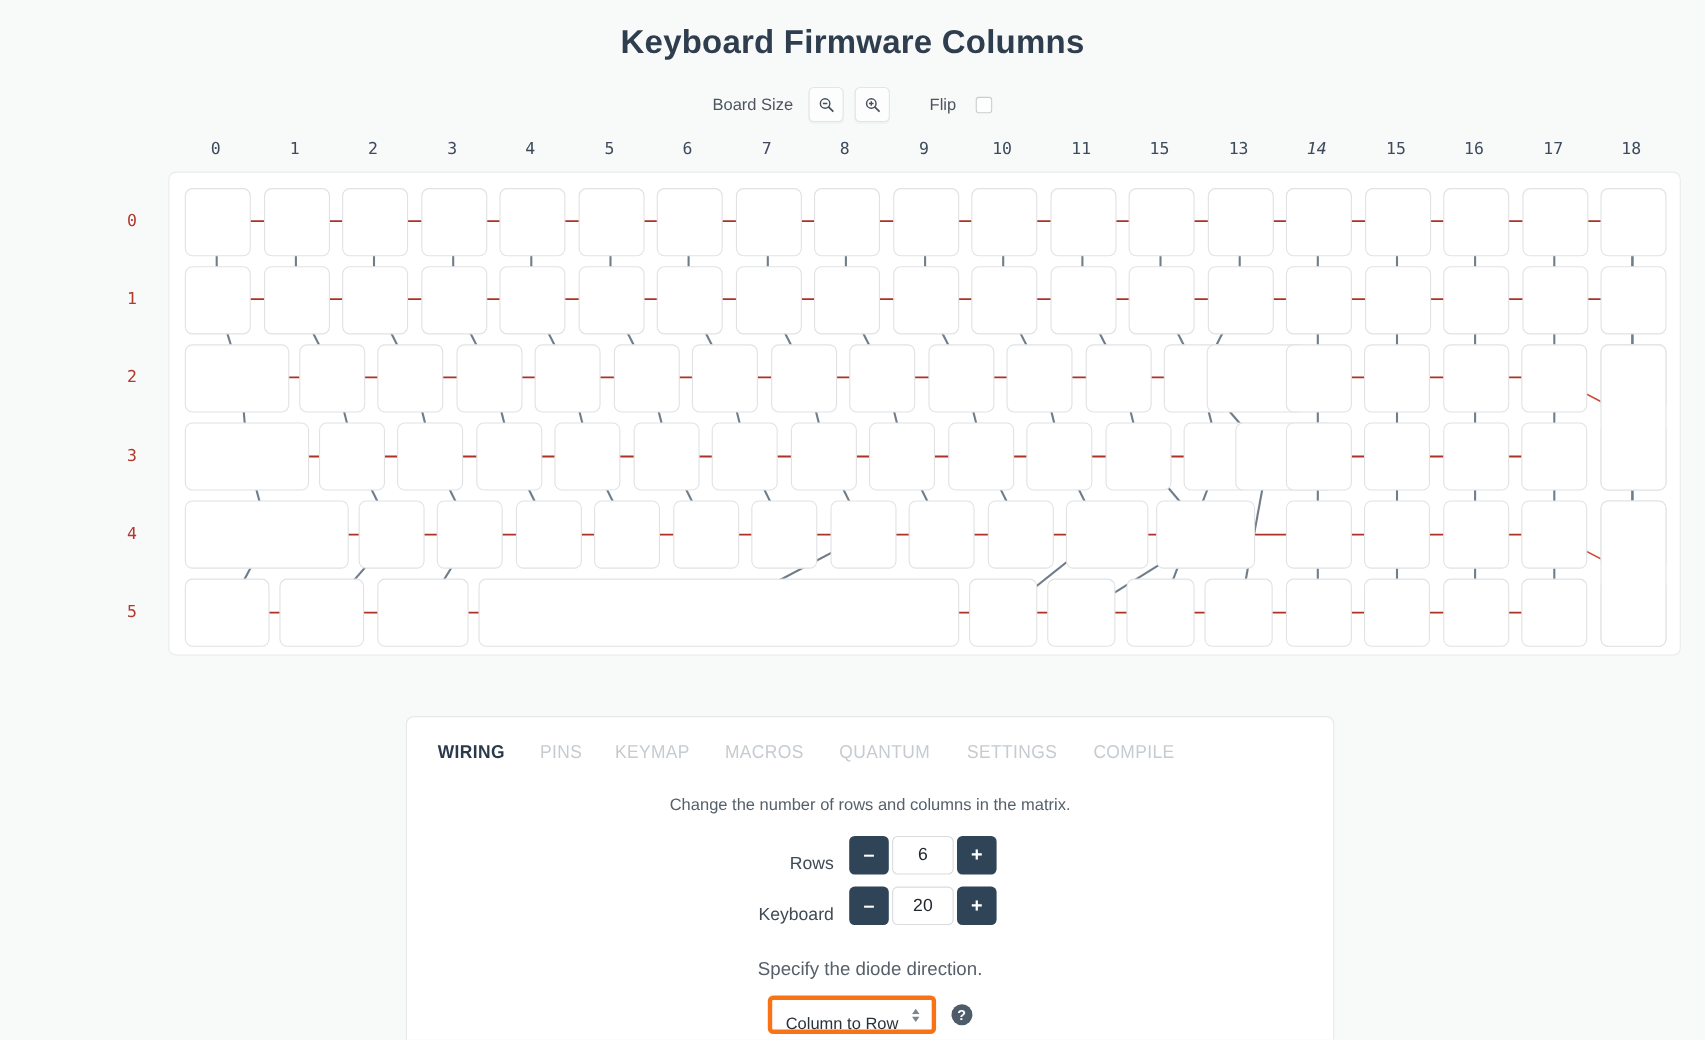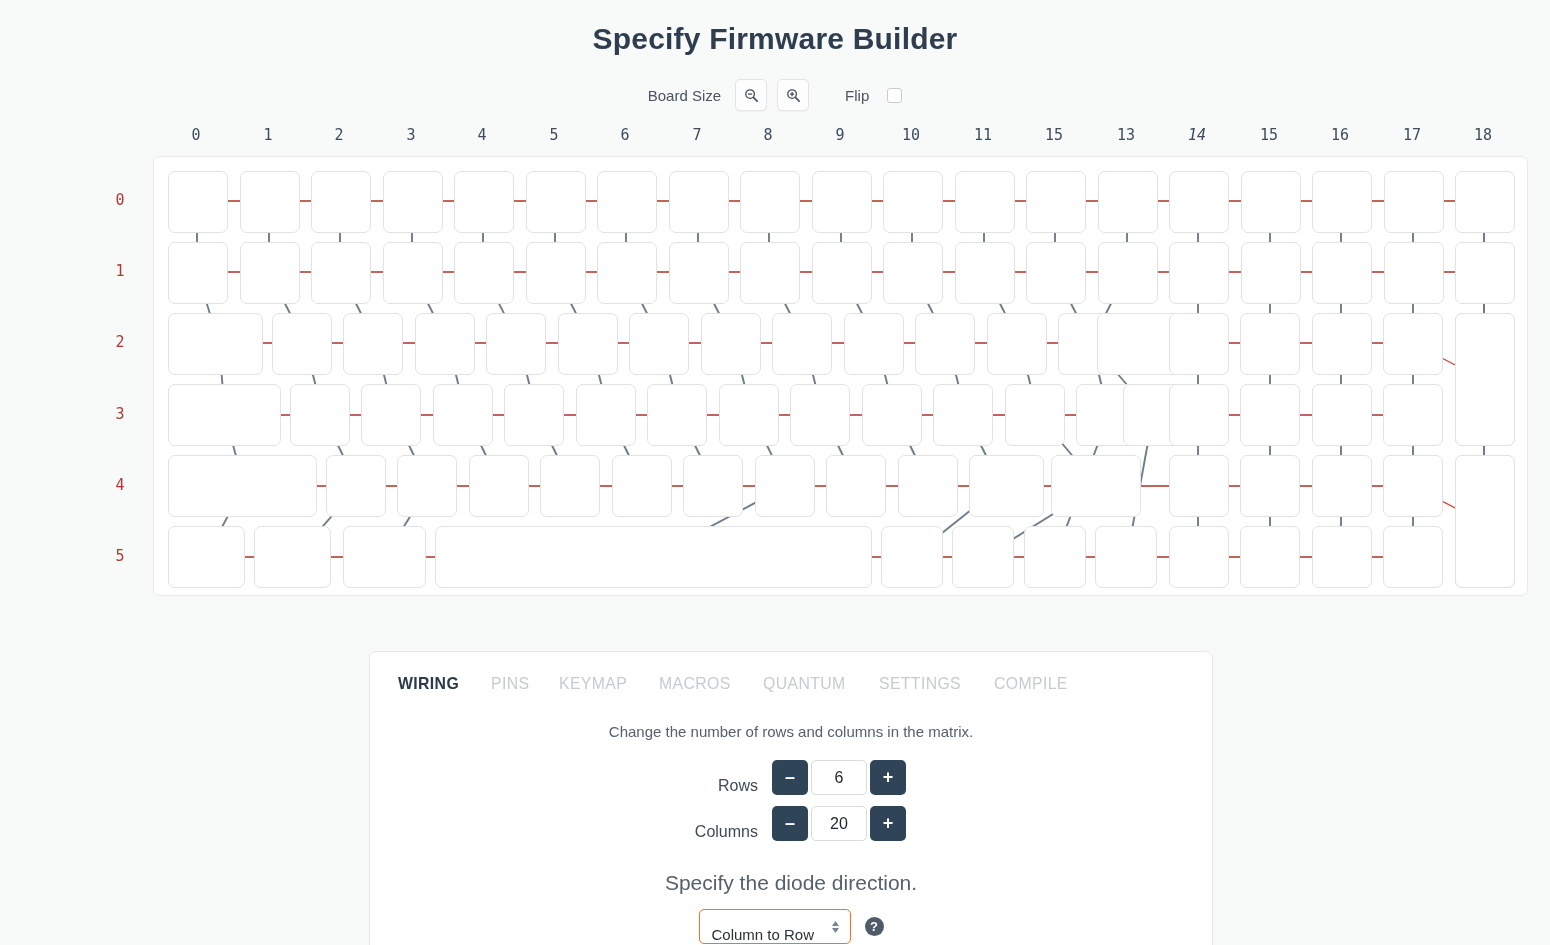--- a/index.html
+++ b/index.html
@@ -182,37 +182,37 @@
     background: #ffffff;
     border: 1px solid #d8dcdf;
     border-radius: 5px;
     margin: 0 3px;
     font-size: 16px;
     color: #22282e;
     text-align: center;
     line-height: 33px;
   }
   .hint2 {
-    font-size: 21px;
+    font-size: 17px;
     color: #56606b;
     margin-top: 30px;
     margin-bottom: 14px;
   }
   .diode-row {
     display: flex;
     align-items: center;
     justify-content: center;
     gap: 14px;
   }
   .select {
     position: relative;
     min-width: 152px;
     height: 35px;
     background: #ffffff;
-    border: 1px solid #f97316;
+    border: 4px solid #f97316;
     border-radius: 5px;
     display: flex;
     align-items: center;
     padding: 16px 30px 0 12px;
     font-size: 15px;
     color: #2b3138;
     cursor: pointer;
   }
   .select .arrows {
     position: absolute;
@@ -229,21 +229,21 @@
     font-weight: bold;
     display: flex; align-items: center; justify-content: center;
     cursor: pointer;
   }
 </style>
 </head>
 <body>
 
 <div class="page">
 
-  <div class="app-title">Specify Firmware Builder</div>
+  <div class="app-title">Keyboard Firmware Columns</div>
 
   <div class="toolbar">
     <span class="toolbar-label">Board Size</span>
     <div class="icon-btn">
       <span>
         <svg width="15" height="15" viewBox="0 0 16 16">
           <circle cx="6.5" cy="6.5" r="4.6" fill="none" stroke="#45505b" stroke-width="1.4"></circle>
           <line x1="4.3" y1="6.5" x2="8.7" y2="6.5" stroke="#45505b" stroke-width="1.4"></line>
           <line x1="10" y1="10" x2="14" y2="14" stroke="#45505b" stroke-width="1.7" stroke-linecap="round"></line>
         </svg>
@@ -619,21 +619,21 @@
       <div class="hint">Change the number of rows and columns in the matrix.</div>
 
       <div class="stepper-row">
         <span class="stepper-label">Rows</span>
         <div class="step-btn">–</div>
         <div class="step-val">6</div>
         <div class="step-btn">+</div>
       </div>
 
       <div class="stepper-row">
-        <span class="stepper-label">Columns</span>
+        <span class="stepper-label">Keyboard</span>
         <div class="step-btn">–</div>
         <div class="step-val">20</div>
         <div class="step-btn">+</div>
       </div>
 
       <div class="hint2">Specify the diode direction.</div>
 
       <div class="diode-row">
         <div class="select">
           <span>Column to Row</span>

